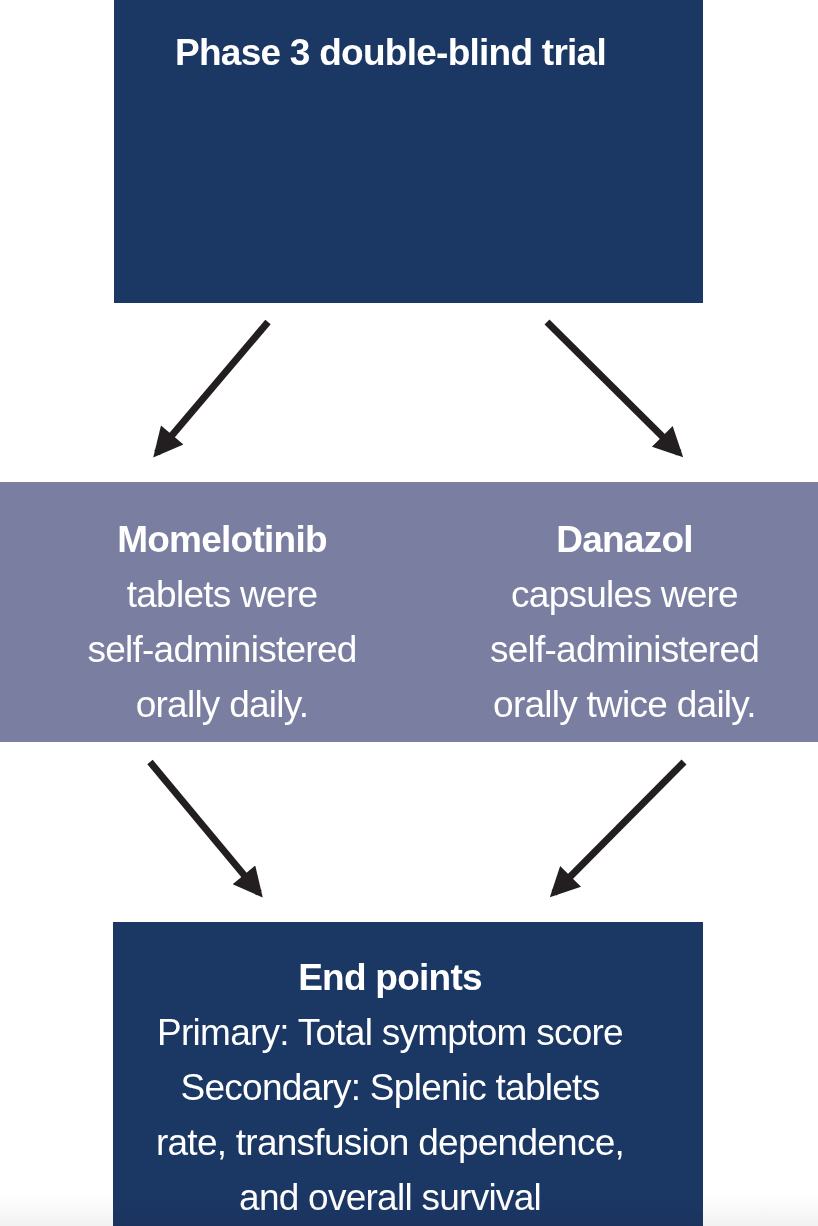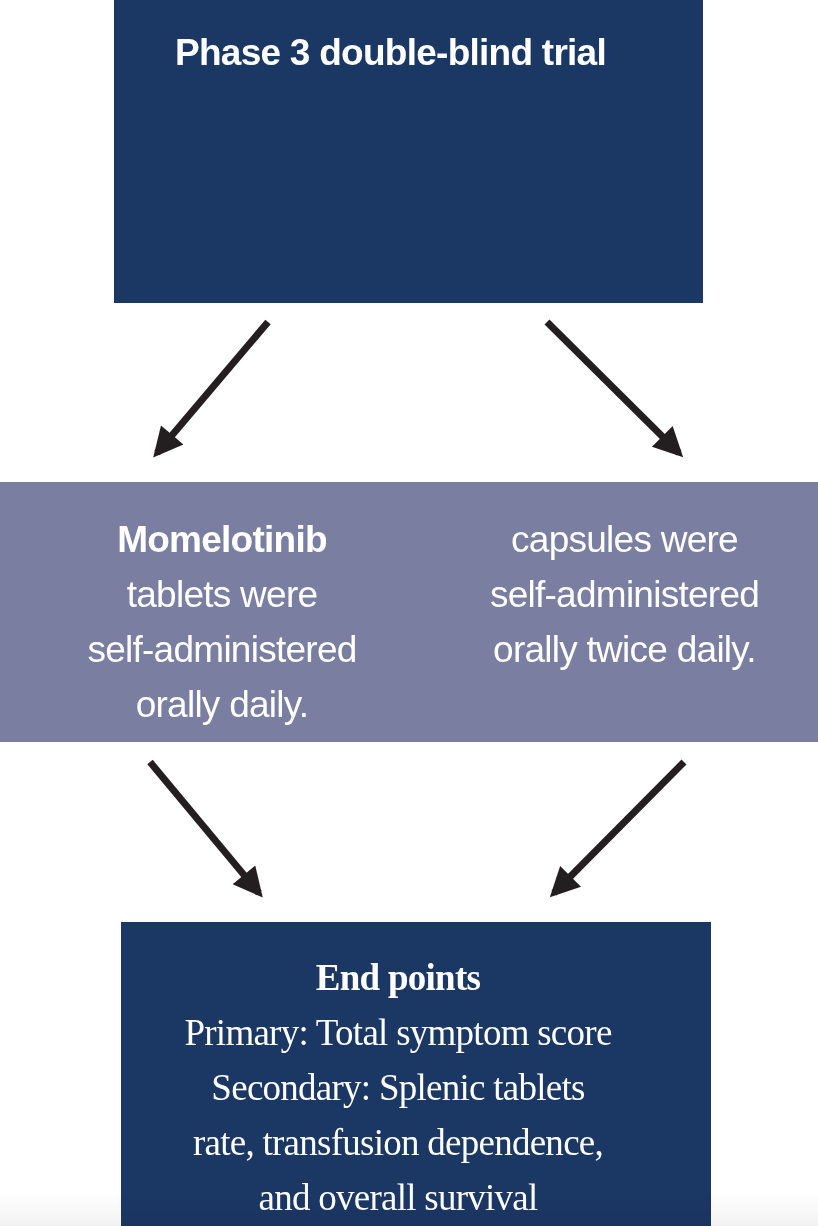--- a/index.html
+++ b/index.html
@@ -47,24 +47,23 @@
     left: 0; top: 482px;
     width: 444px; height: 260px;
     padding-top: 30px;
   }
   #box-danazol {
     left: 431px; top: 482px;
     width: 387px; height: 260px;
     padding-top: 30px;
   }
   #box-endpoints {
-    left: 121px; top: 922px;
+    left: 113px; top: 922px;
     width: 590px; height: 304px;
     padding: 28px 40px 8px 4px;
-    font-family: Liberation Serif, serif;
   }
   #flow-arrows {
     position: absolute;
     left: 0; top: 0;
     width: 818px; height: 1226px;
     pointer-events: none;
   }
   #flow-arrows line {
     stroke: #231f20;
     stroke-width: 7;
@@ -92,20 +91,21 @@
   </svg>
 
   <div class="box slate" id="box-momelotinib">
     <div class="box-title">Momelotinib</div>
     <div class="box-body">tablets were
 self-administered
 orally daily.</div>
   </div>
 
   <div class="box slate" id="box-danazol">
+    <div class="box-title">Danazol</div>
     <div class="box-body">capsules were
 self-administered
 orally twice daily.</div>
   </div>
 
   <div class="box navy" id="box-endpoints">
     <div class="box-title">End points</div>
     <div class="box-body">Primary: Total symptom score
 Secondary: Splenic tablets
 rate, transfusion dependence,

